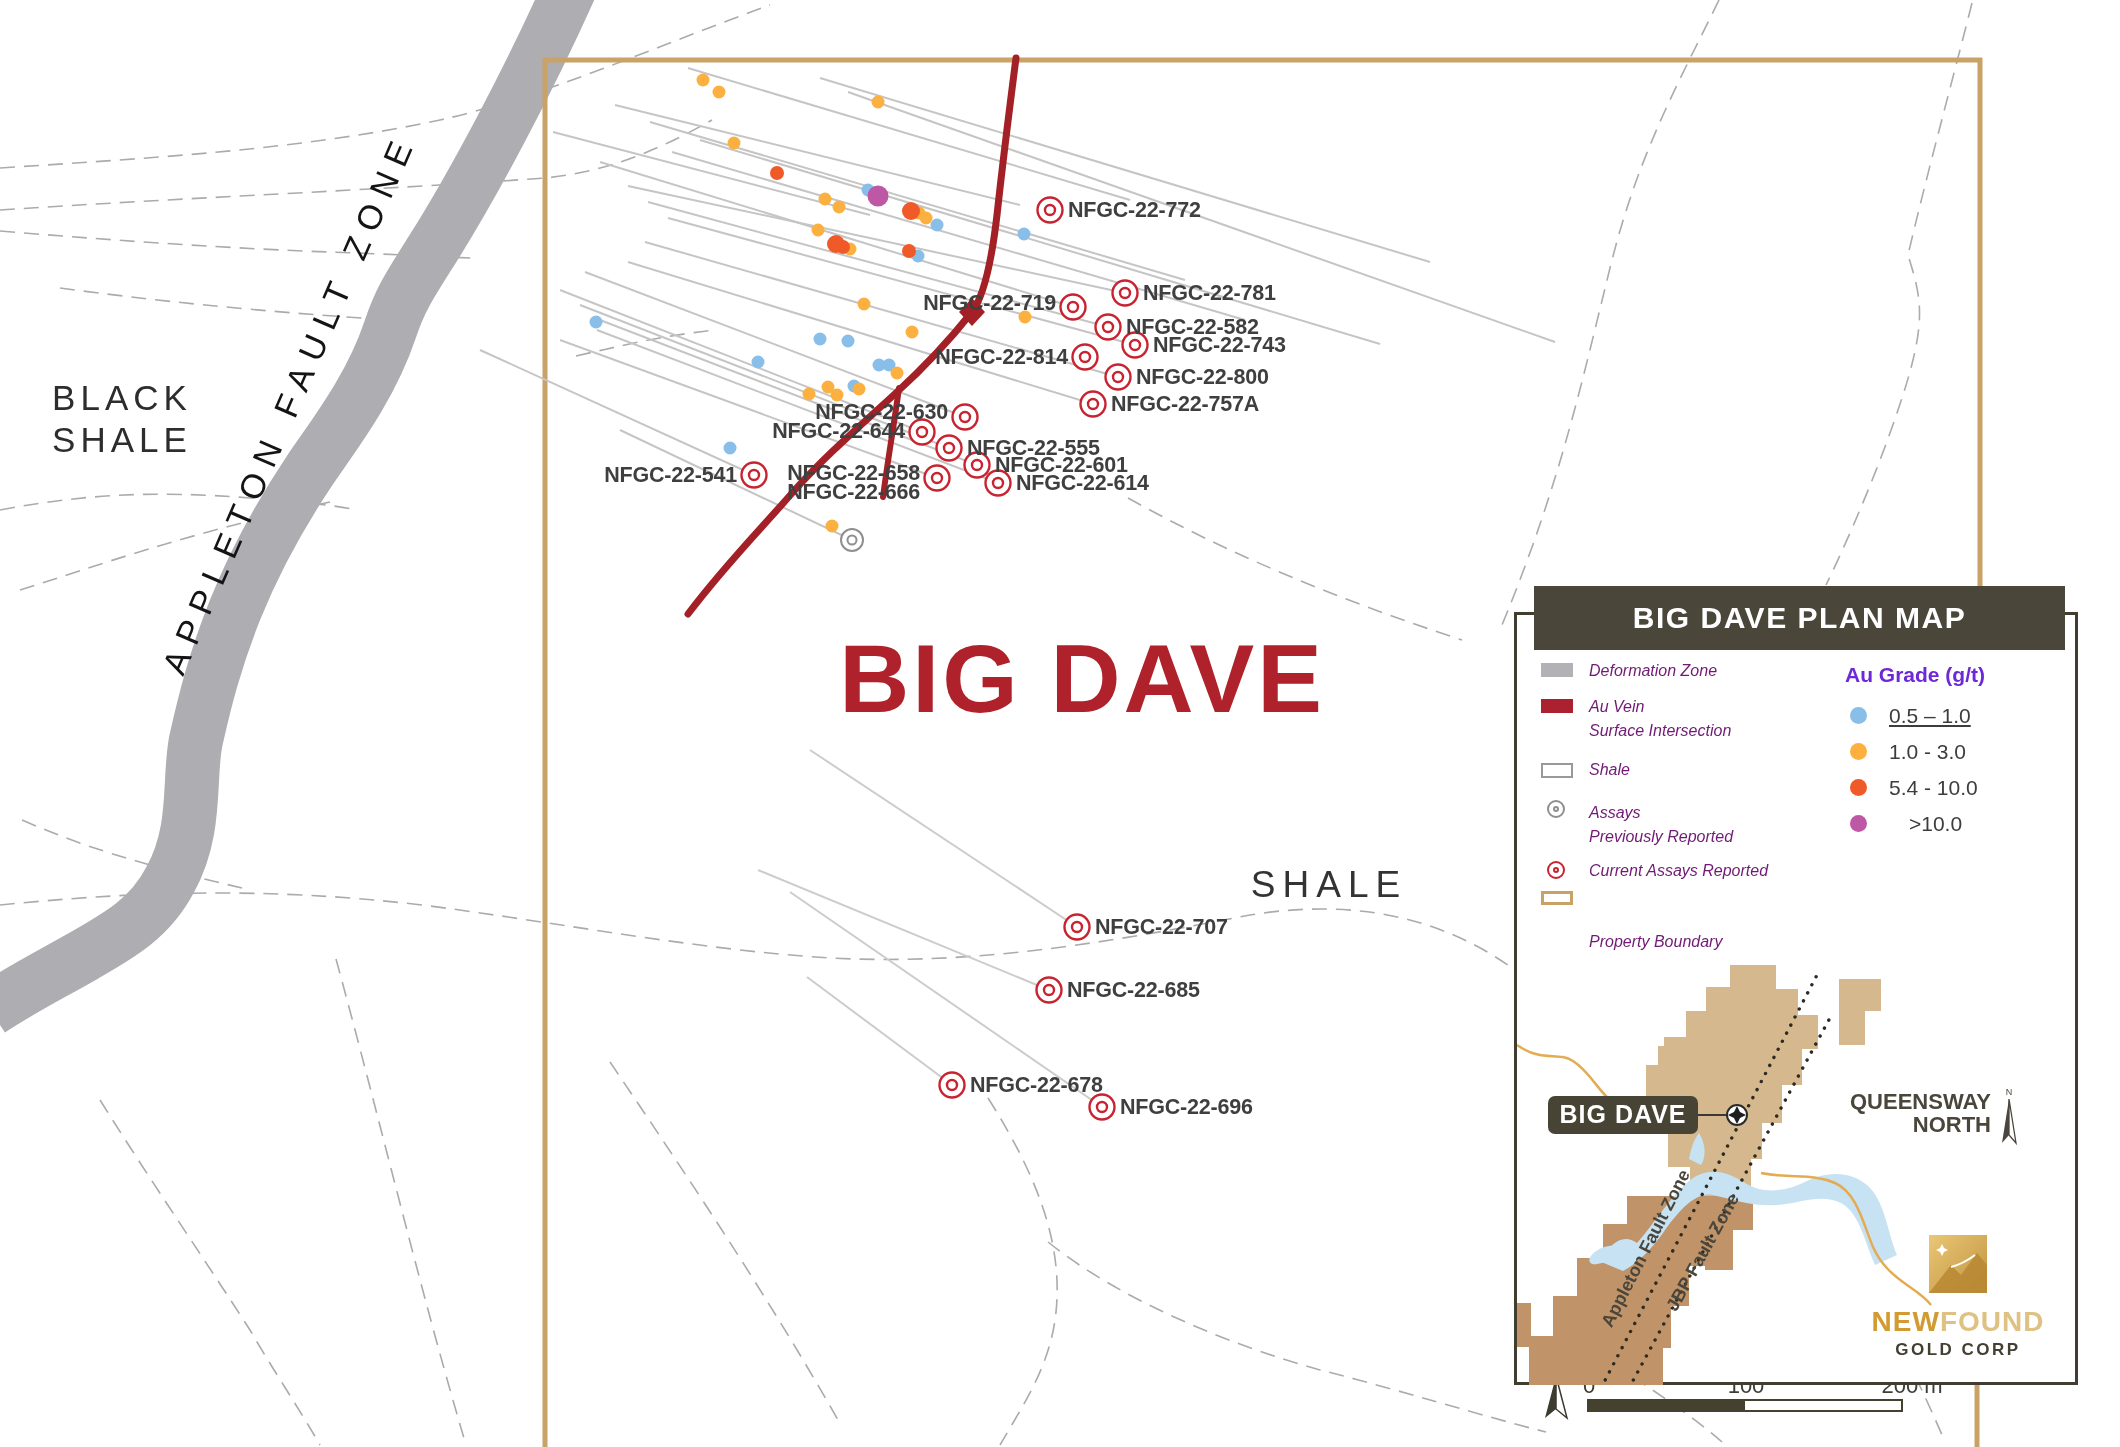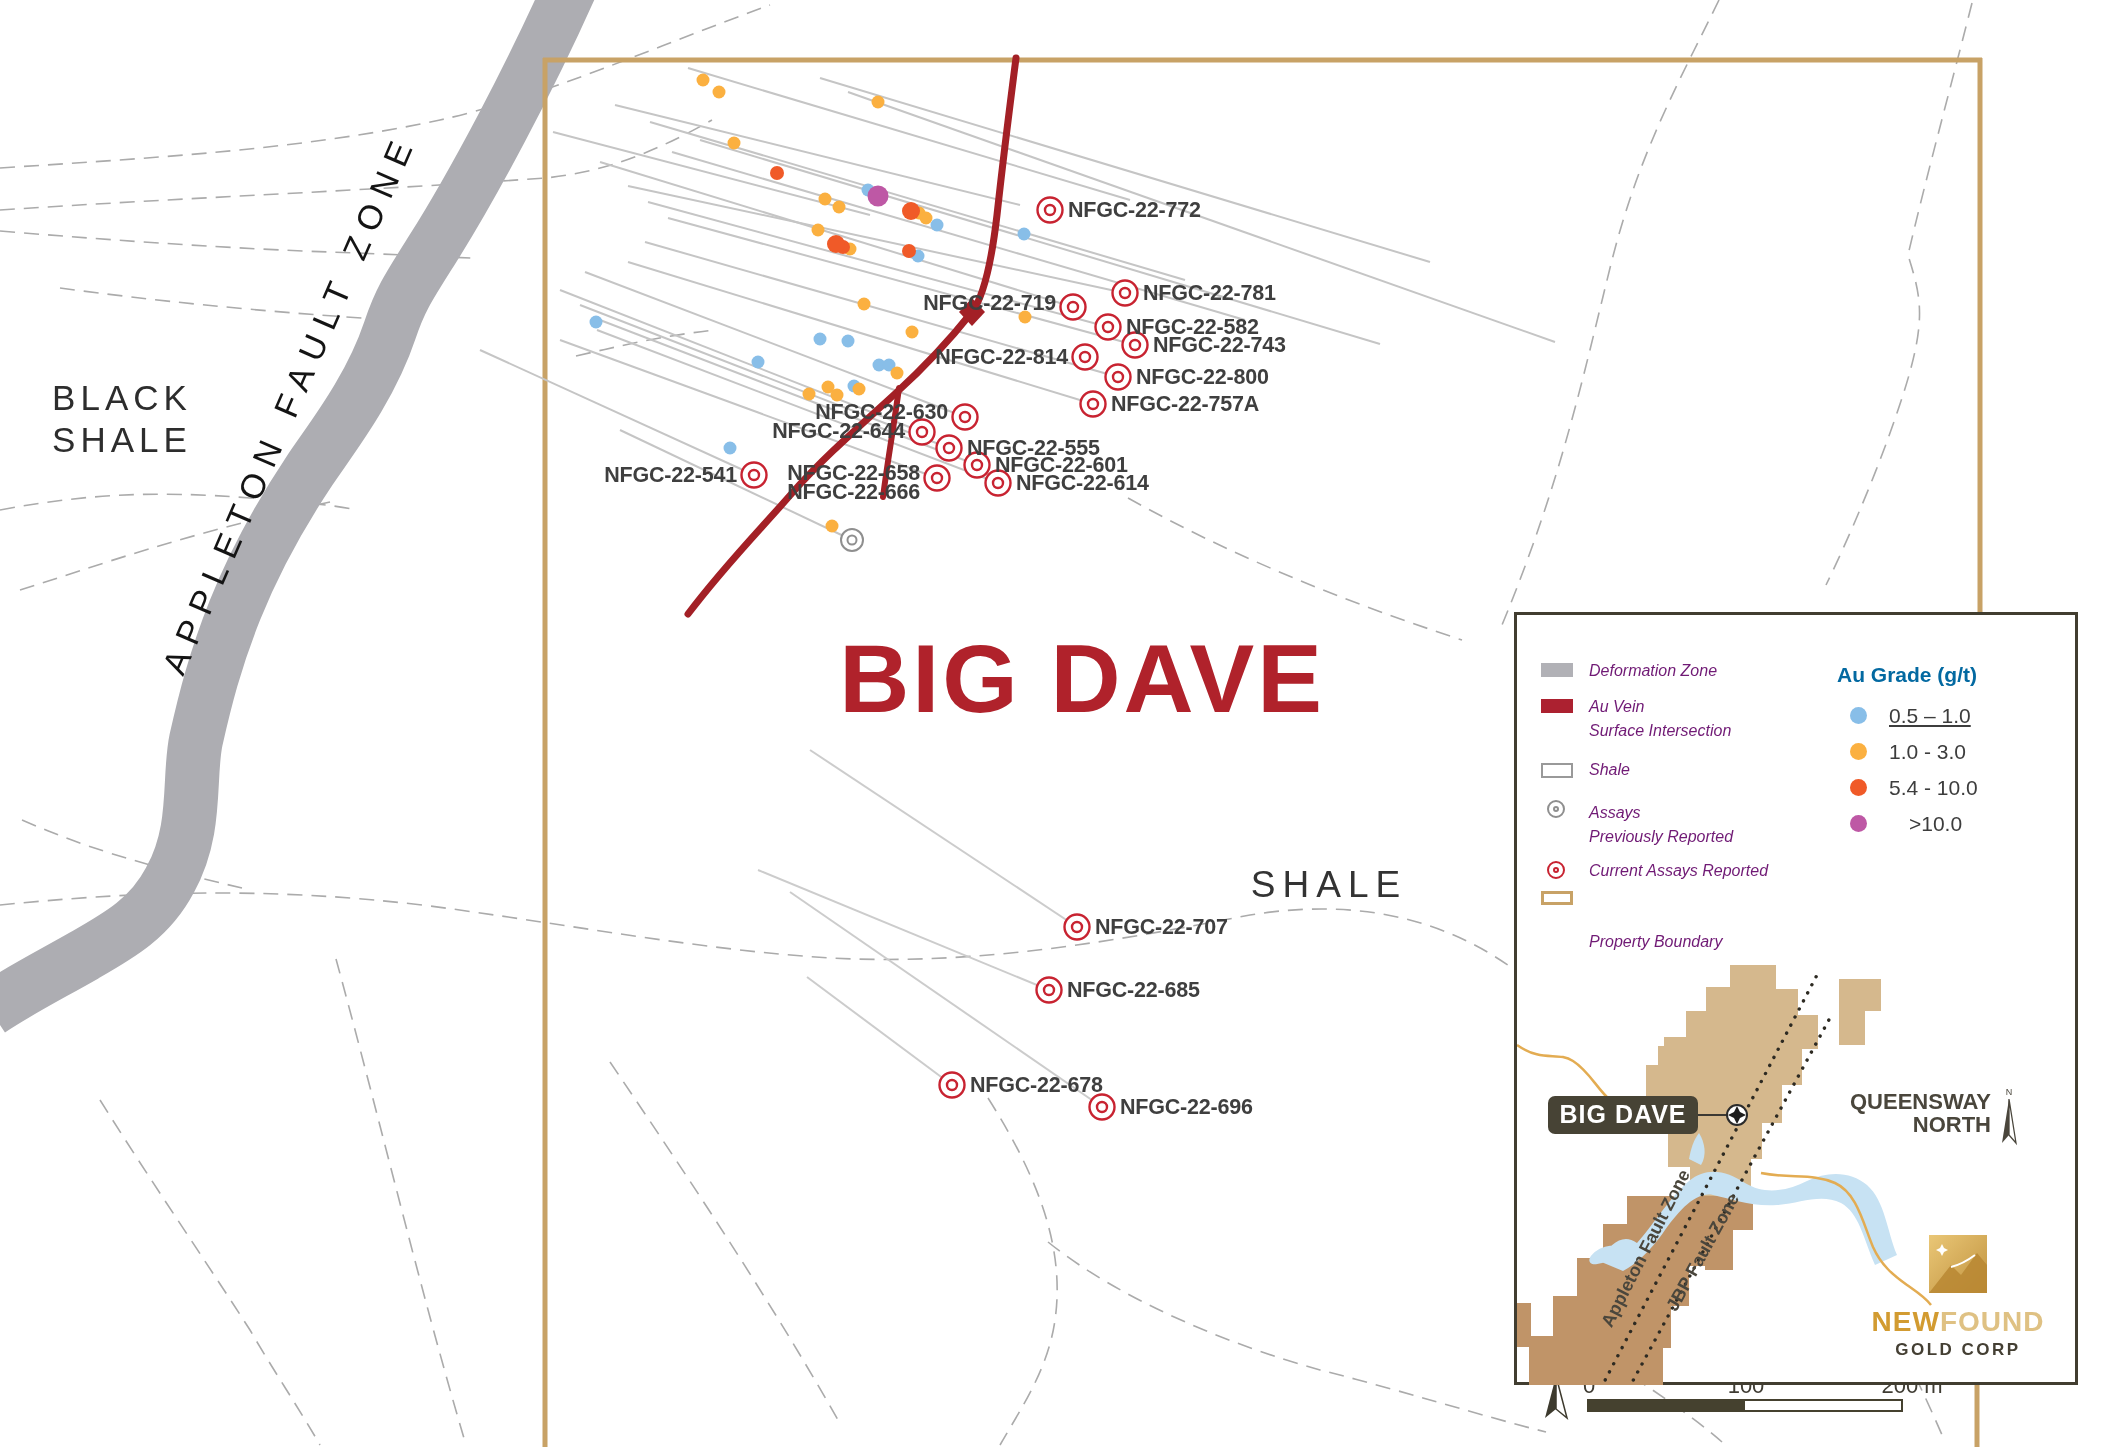--- a/index.html
+++ b/index.html
@@ -21,21 +21,21 @@
   
   #legend-panel{position:absolute;left:1514px;top:612px;width:564px;height:773px;
     background:#ffffff;border:3px solid #413d30;box-sizing:border-box;z-index:5;}
   #legend-title{position:absolute;left:17px;top:-29px;width:531px;height:64px;
     background:#4a463a;color:#ffffff;font-size:30px;font-weight:bold;letter-spacing:1.5px;
     text-align:center;line-height:64px;z-index:6;}
   .li-row{position:absolute;color:#701a75;font-size:16px;line-height:24px;font-style:italic;}
   .swatch{position:absolute;width:32px;height:14px;}
   .ring{position:absolute;width:18px;height:18px;border-radius:50%;box-sizing:border-box;}
   .ring .ring-in{position:absolute;left:4px;top:4px;width:6px;height:6px;border-radius:50%;box-sizing:border-box;}
-  .au-header{position:absolute;font-size:21px;font-weight:bold;color:#0369a1;}
+  .au-header{position:absolute;font-size:21px;font-weight:bold;color:#6d28d9;margin-left:8px;}
   .au-dot{position:absolute;width:17px;height:17px;border-radius:50%;}
   .au-label{position:absolute;font-size:21px;color:#3d3d3d;}
   #inset-svg{position:absolute;left:0px;top:300px;}
 </style>
 </head>
 <body>
 
 <svg id="map-svg" width="2120" height="1447" viewBox="0 0 2120 1447">
 
   <g>
@@ -234,20 +234,21 @@
   <g>
     <text class="scale-text" x="1589" y="1393" text-anchor="middle">0</text>
     <text class="scale-text" x="1746" y="1393" text-anchor="middle">100</text>
     <text class="scale-text" x="1912" y="1393" text-anchor="middle">200 m</text>
     <rect x="1588" y="1400" width="314" height="11" fill="#ffffff" stroke="#45412f" stroke-width="2"></rect>
     <rect x="1588" y="1400" width="157" height="11" fill="#45412f"></rect>
   </g>
 </svg>
 
 <div id="legend-panel">
+  <div id="legend-title">BIG DAVE PLAN MAP</div>
 
   <div class="swatch" style="left:24px;top:48px;background:#b1b1b6;"></div>
   <div class="li-row" style="left:72px;top:44px;">Deformation Zone</div>
 
   <div class="swatch" style="left:24px;top:84px;background:#ac2130;"></div>
   <div class="li-row" style="left:72px;top:80px;">
     <div>Au Vein</div>
     <div>Surface Intersection</div>
   </div>
 

